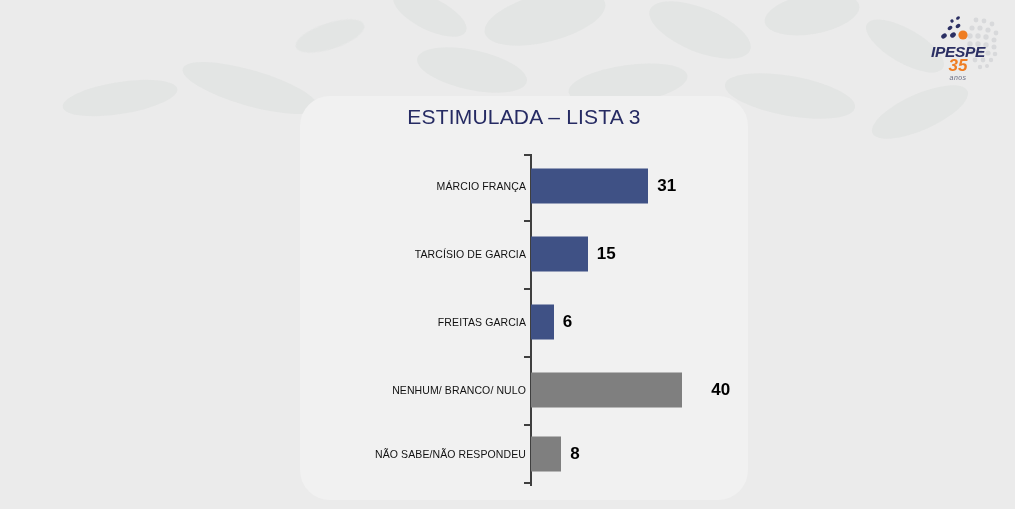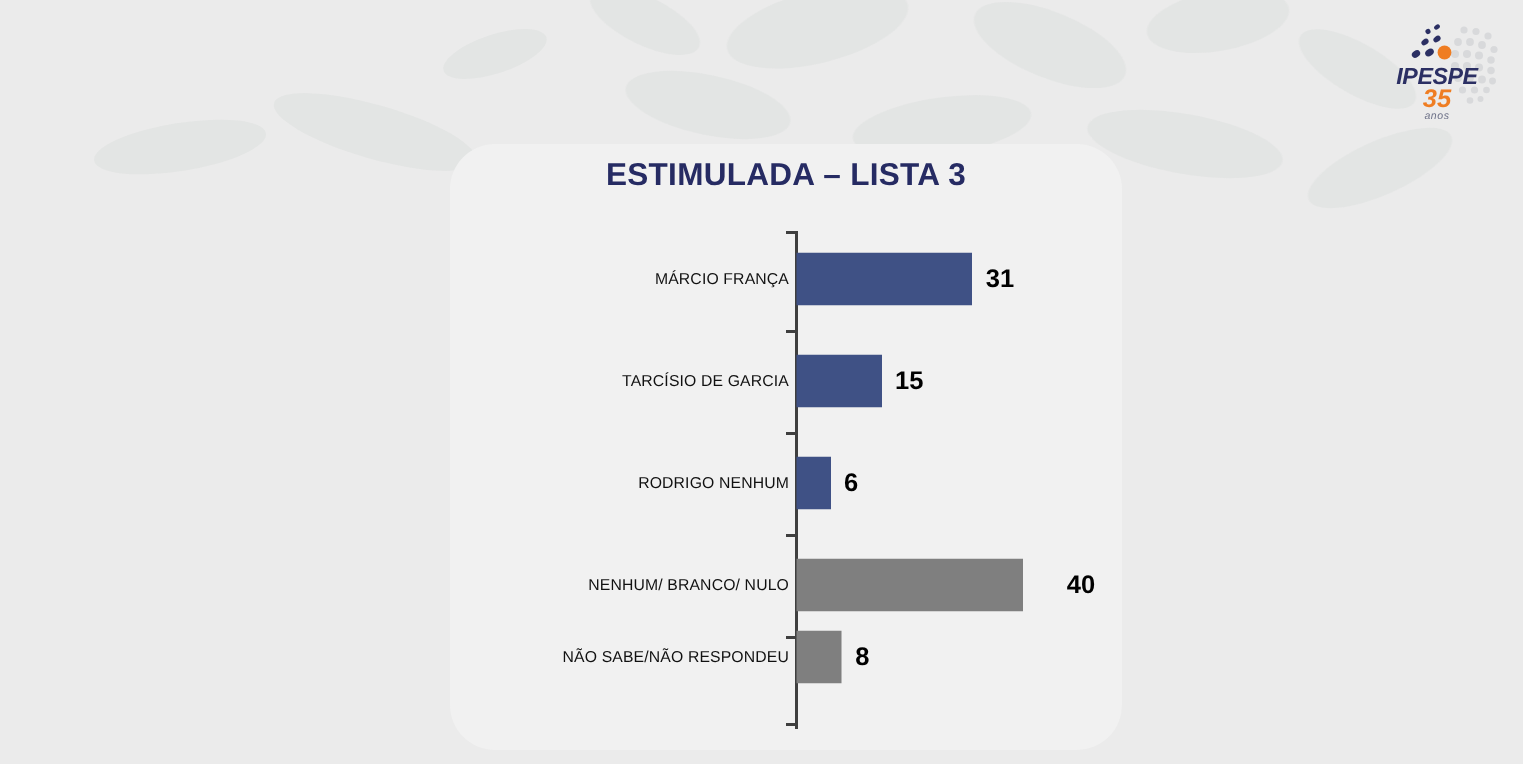--- a/index.html
+++ b/index.html
@@ -95,21 +95,21 @@
     border-radius: 30px;
     z-index: 2;
   }
   #chart-subtitle {
     position: absolute;
     left: 0;
     top: 9px;
     width: 448px;
     text-align: center;
     font-size: 21px;
-    font-weight: bold;
+    font-weight: normal;
     color: #262b63;
     letter-spacing: 0.2px;
   }
 
   
   #plot {
     position: absolute;
     left: 0;
     top: 0;
     width: 448px;
@@ -248,30 +248,30 @@
         <div class="cat-label">MÁRCIO FRANÇA</div>
         <div class="bar" style="width: 117.18px; background: rgb(63, 81, 133);"></div>
         <div class="bar-value" style="left: 357.18px;">31</div>
       </div>
       <div class="bar-row" style="top: 124px;">
         <div class="cat-label">TARCÍSIO DE GARCIA</div>
         <div class="bar" style="width: 56.7px; background: rgb(63, 81, 133);"></div>
         <div class="bar-value" style="left: 296.7px;">15</div>
       </div>
       <div class="bar-row" style="top: 192px;">
-        <div class="cat-label">RODRIGO NENHUM</div>
+        <div class="cat-label">FREITAS GARCIA</div>
         <div class="bar" style="width: 22.68px; background: rgb(63, 81, 133);"></div>
         <div class="bar-value" style="left: 262.68px;">6</div>
       </div>
       <div class="bar-row" style="top: 260px;">
         <div class="cat-label">NENHUM/ BRANCO/ NULO</div>
         <div class="bar" style="width: 151.2px; background: rgb(127, 127, 127);"></div>
         <div class="bar-value" style="left: 391.2px; margin-left: 20px;">40</div>
       </div>
-      <div class="bar-row" style="top: 308px;">
+      <div class="bar-row" style="top: 324px;">
         <div class="cat-label">NÃO SABE/NÃO RESPONDEU</div>
         <div class="bar" style="width: 30.24px; background: rgb(127, 127, 127);"></div>
         <div class="bar-value" style="left: 270.24px;">8</div>
       </div>
       <div class="axis-tick" style="top: 124px;"></div>
       <div class="axis-tick" style="top: 192px;"></div>
       <div class="axis-tick" style="top: 260px;"></div>
       <div class="axis-tick" style="top: 328px;"></div>
       <div class="axis-cap" style="top: 58px;"></div>
       <div class="axis-cap" style="top: 386px;"></div>

